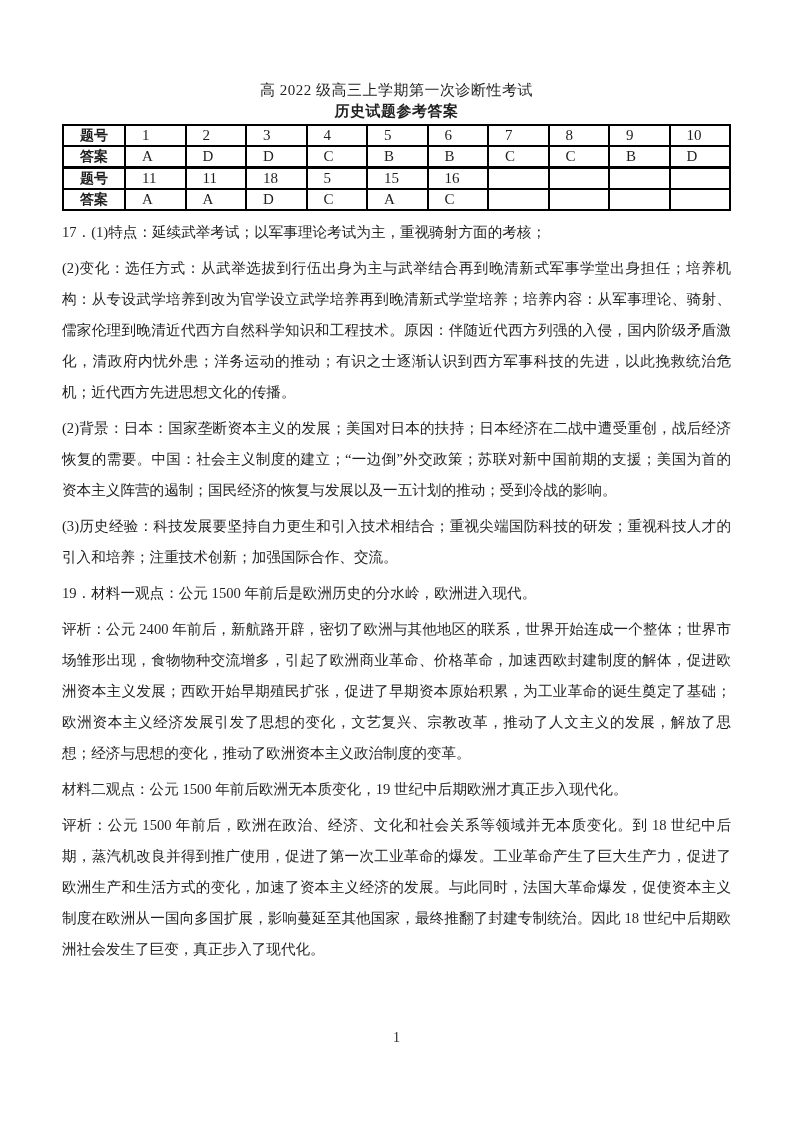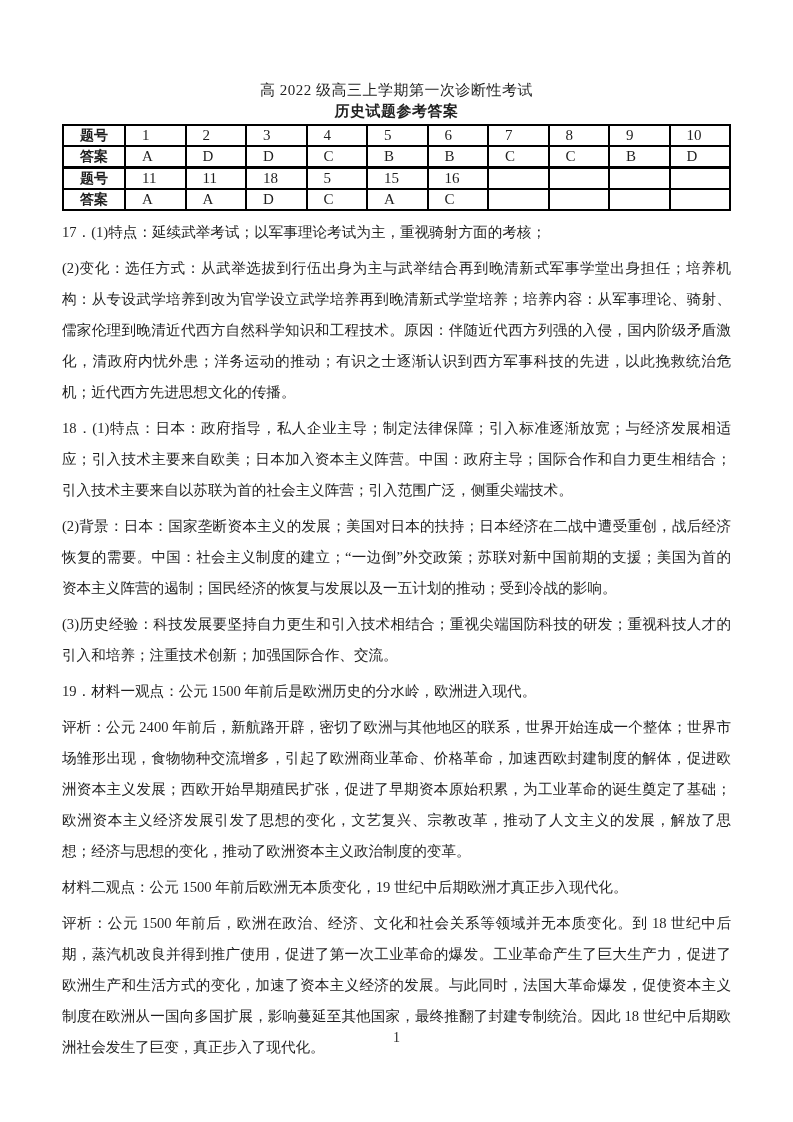--- a/index.html
+++ b/index.html
@@ -150,21 +150,20 @@
         <td></td>
         <td></td>
         <td></td>
       </tr>
     </tbody>
   </table>
 
   <div class="body-text">
     <p>17．(1)特点：延续武举考试；以军事理论考试为主，重视骑射方面的考核；</p>
     <p>(2)变化：选任方式：从武举选拔到行伍出身为主与武举结合再到晚清新式军事学堂出身担任；培养机构：从专设武学培养到改为官学设立武学培养再到晚清新式学堂培养；培养内容：从军事理论、骑射、儒家伦理到晚清近代西方自然科学知识和工程技术。原因：伴随近代西方列强的入侵，国内阶级矛盾激化，清政府内忧外患；洋务运动的推动；有识之士逐渐认识到西方军事科技的先进，以此挽救统治危机；近代西方先进思想文化的传播。</p>
-    <p>18．(1)特点：日本：政府指导，私人企业主导；制定法律保障；引入标准逐渐放宽；与经济发展相适应；引入技术主要来自欧美；日本加入资本主义阵营。中国：政府主导；国际合作和自力更生相结合；引入技术主要来自以苏联为首的社会主义阵营；引入范围广泛，侧重尖端技术。</p>
     <p>(2)背景：日本：国家垄断资本主义的发展；美国对日本的扶持；日本经济在二战中遭受重创，战后经济恢复的需要。中国：社会主义制度的建立；“一边倒”外交政策；苏联对新中国前期的支援；美国为首的资本主义阵营的遏制；国民经济的恢复与发展以及一五计划的推动；受到冷战的影响。</p>
     <p>(3)历史经验：科技发展要坚持自力更生和引入技术相结合；重视尖端国防科技的研发；重视科技人才的引入和培养；注重技术创新；加强国际合作、交流。</p>
     <p>19．材料一观点：公元 1500 年前后是欧洲历史的分水岭，欧洲进入现代。</p>
     <p>评析：公元 2400 年前后，新航路开辟，密切了欧洲与其他地区的联系，世界开始连成一个整体；世界市场雏形出现，食物物种交流增多，引起了欧洲商业革命、价格革命，加速西欧封建制度的解体，促进欧洲资本主义发展；西欧开始早期殖民扩张，促进了早期资本原始积累，为工业革命的诞生奠定了基础；欧洲资本主义经济发展引发了思想的变化，文艺复兴、宗教改革，推动了人文主义的发展，解放了思想；经济与思想的变化，推动了欧洲资本主义政治制度的变革。</p>
     <p>材料二观点：公元 1500 年前后欧洲无本质变化，19 世纪中后期欧洲才真正步入现代化。</p>
     <p>评析：公元 1500 年前后，欧洲在政治、经济、文化和社会关系等领域并无本质变化。到 18 世纪中后期，蒸汽机改良并得到推广使用，促进了第一次工业革命的爆发。工业革命产生了巨大生产力，促进了欧洲生产和生活方式的变化，加速了资本主义经济的发展。与此同时，法国大革命爆发，促使资本主义制度在欧洲从一国向多国扩展，影响蔓延至其他国家，最终推翻了封建专制统治。因此 18 世纪中后期欧洲社会发生了巨变，真正步入了现代化。</p>
   </div>
 
   <div class="page-number">1</div>
 

